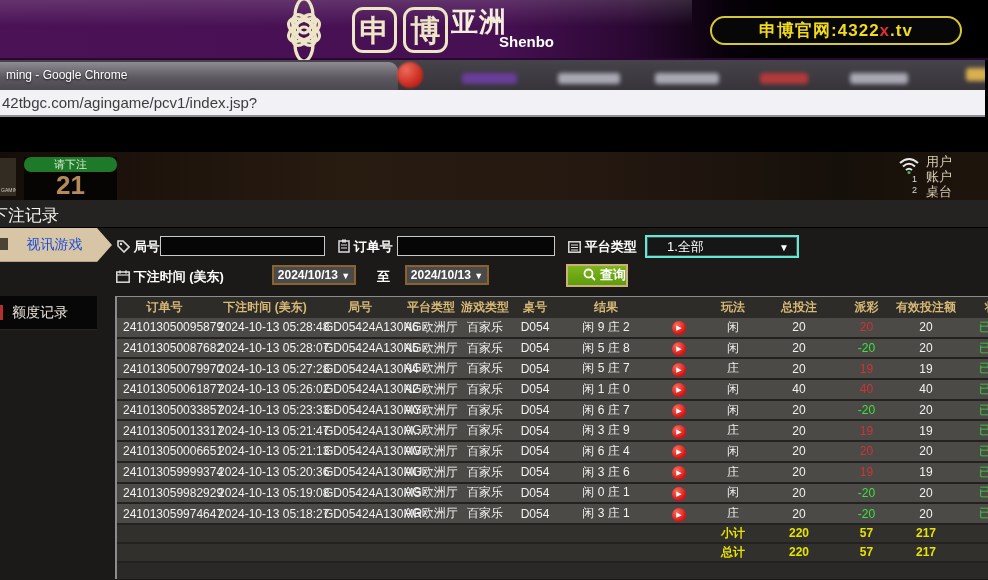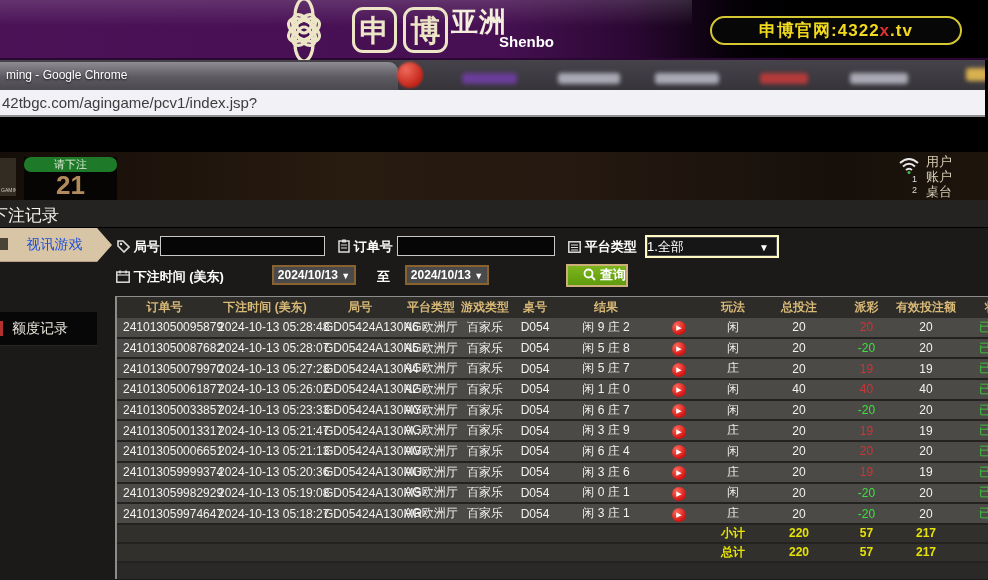--- a/index.html
+++ b/index.html
@@ -71,23 +71,23 @@
     border-bottom:17px solid transparent; border-left:15px solid #d8c5a6; }
   .side-ico { position:absolute; left:-5px; top:10px; width:13px; height:12px; background:#4a4437; }
   .side-red { position:absolute; left:0; top:9px; width:3px; height:15px; background:#b23030; }
 
   
   .flt-label { position:absolute; color:#fff; font-size:13px; font-weight:bold; }
   .flt-input { position:absolute; height:20px; background:#060606; border:1px solid #c9c9c9; }
   .date-btn { position:absolute; height:20px; background:#4a4a4a; border:2px solid #8a6230; color:#fff;
     font-size:12px; font-weight:bold; text-align:center; line-height:16px; cursor:pointer; }
   .date-btn .car { font-size:9px; }
-  .plat-select { position:absolute; left:645px; top:7px; width:134px; height:23px; background:#161616;
-    border:2px solid #fef9c3; box-shadow:inset 0 0 0 1px #4a4a4a; color:#fff; font-size:13px;
-    line-height:19px; padding-left:0; cursor:pointer; }
+  .plat-select { position:absolute; left:645px; top:7px; width:154px; height:23px; background:#161616;
+    border:2px solid #5eead4; box-shadow:inset 0 0 0 1px #4a4a4a; color:#fff; font-size:13px;
+    line-height:19px; padding-left:20px; cursor:pointer; }
   .plat-select .car { position:absolute; right:8px; top:1px; font-size:10px; }
   .query-btn { position:absolute; left:566px; top:36px; width:62px; height:23px;
     background:linear-gradient(180deg,#7cb51c,#5f9c0d); border:2px solid #cdb078; color:#fff;
     font-size:13px; font-weight:bold; text-align:right; line-height:18px; cursor:pointer; }
   .ico { display:inline-block; vertical-align:-2px; }
 
   
   .btable { position:absolute; left:115px; top:68px; width:873px; height:283px;
     border-left:2px solid #8c8c8c; border-top:1px solid #8c8c8c; overflow:hidden; background:#262522; }
   .trow { display:grid; grid-template-columns:95px 106px 84px 58px 50px 50px 92px 54px 54px 78px 57px 62px 80px;
@@ -178,21 +178,21 @@
   <div class="records-bar">
     <div class="records-title">下注记录</div>
   </div>
 
   <div class="content">
 
     <div class="side-item sel" style="top:0;">
       <span class="side-ico"></span>
       <span>视讯游戏</span>
     </div>
-    <div class="side-item" style="top:84px;padding-left:12px;">
+    <div class="side-item" style="top:68px;padding-left:12px;">
       <span class="side-red"></span>
       <span>额度记录</span>
     </div>
 
     <span class="flt-label" style="left:117px;top:10px;">
       <svg class="ico" width="13" height="13" viewBox="0 0 13 13">
           <path d="M1 1 h5 l6 6 -5 5 -6 -6 z" fill="none" stroke="#ddd" stroke-width="1.6"></path>
           <circle cx="4" cy="4" r="1.2" fill="#ddd"></circle>
         </svg>
       <span>局号</span>

